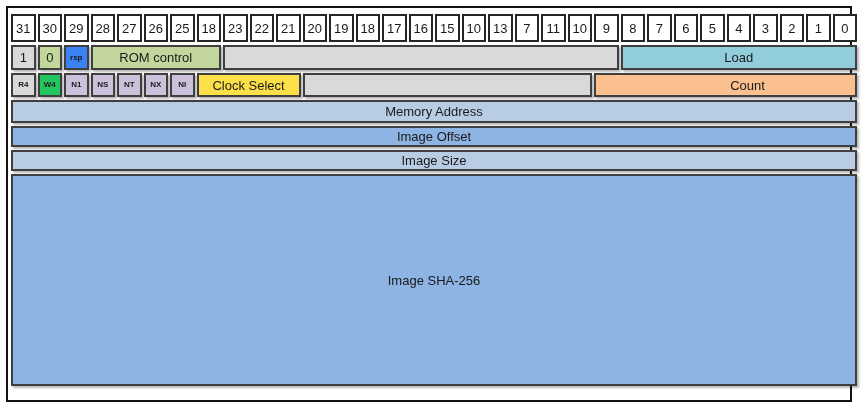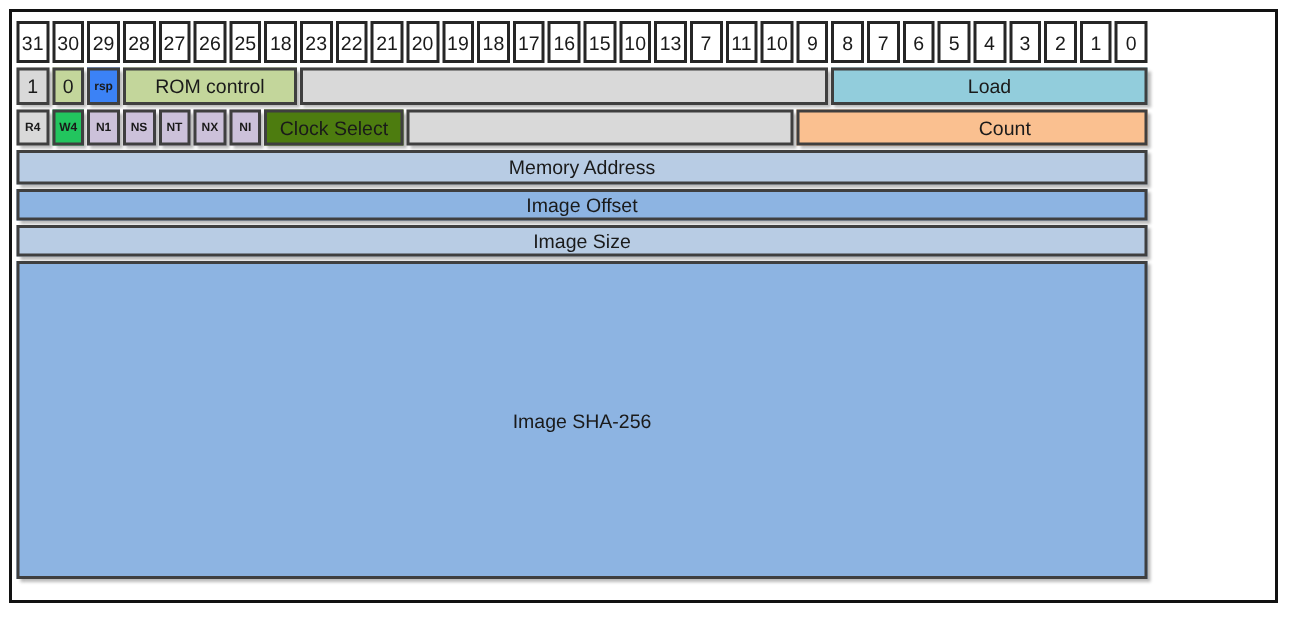--- a/index.html
+++ b/index.html
@@ -19,21 +19,21 @@
     width: 846px;
     height: 396px;
     border: 2px solid #121212;
     background: #ffffff;
     box-sizing: border-box;
   }
   .register-grid {
     position: absolute;
     left: 11px;
     top: 14px;
-    width: 754px;
+    width: 846px;
     display: grid;
     grid-template-columns: repeat(32, 1fr);
     grid-template-rows: 28px 25px 24px 23px 21px 21px 212px;
     column-gap: 2px;
     row-gap: 3px;
   }
   .cell {
     display: flex;
     align-items: center;
     justify-content: center;
@@ -103,20 +103,20 @@
     <div class="cell field" style="grid-column: span 5; background: rgb(195, 214, 155);">ROM control</div>
     <div class="cell field" style="grid-column: span 15; background: rgb(217, 217, 217);"></div>
     <div class="cell field" style="grid-column: span 9; background: rgb(146, 205, 220);">Load</div>
     <div class="cell field small" style="grid-column: span 1; background: rgb(217, 217, 217);">R4</div>
     <div class="cell field small" style="grid-column: span 1; background: #22c55e;">W4</div>
     <div class="cell field small" style="grid-column: span 1; background: rgb(204, 193, 218);">N1</div>
     <div class="cell field small" style="grid-column: span 1; background: rgb(204, 193, 218);">NS</div>
     <div class="cell field small" style="grid-column: span 1; background: rgb(204, 193, 218);">NT</div>
     <div class="cell field small" style="grid-column: span 1; background: rgb(204, 193, 218);">NX</div>
     <div class="cell field small" style="grid-column: span 1; background: rgb(204, 193, 218);">NI</div>
-    <div class="cell field" style="grid-column: span 4; background: #4d7c0f;">Clock Select</div>
+    <div class="cell field" style="grid-column: span 4; background: #fde047;">Clock Select</div>
     <div class="cell field" style="grid-column: span 11; background: rgb(217, 217, 217);"></div>
     <div class="cell field" style="grid-column: span 10; background: rgb(250, 192, 144); padding-left: 44px;">Count</div>
     <div class="cell field" style="grid-column: span 32; background: rgb(184, 204, 228);">Memory Address</div>
     <div class="cell field" style="grid-column: span 32; background: rgb(141, 180, 226);">Image Offset</div>
     <div class="cell field" style="grid-column: span 32; background: rgb(184, 204, 228);">Image Size</div>
     <div class="cell field" style="grid-column: span 32; background: rgb(141, 180, 226);">Image SHA-256</div>
   </div>
 
 </body></html>

